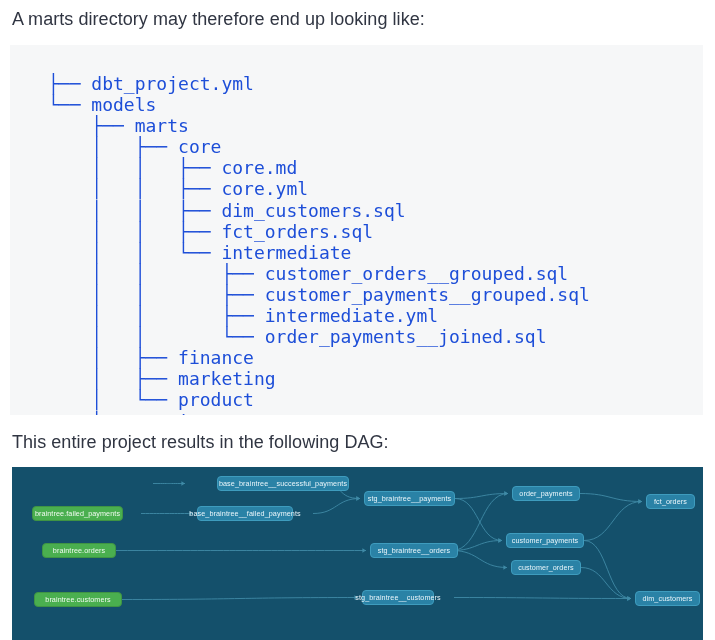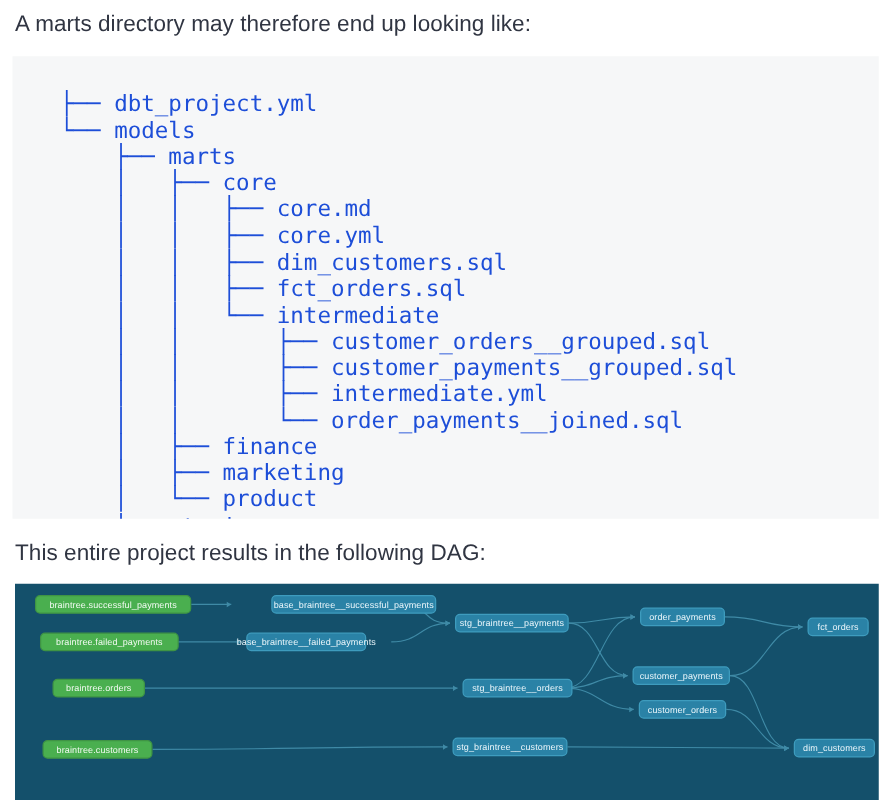--- a/index.html
+++ b/index.html
@@ -146,27 +146,26 @@
       <path d="M 619 131.5 l -3.6 -2.2 l 0 4.4 z" fill="#3f8aa6"></path>
       <path d="M 568 26.5 C 599 26.5, 599 34.5, 630 34.5" fill="none" stroke="#3f8aa6" stroke-width="0.9"></path>
       <path d="M 630 34.5 l -3.6 -2.2 l 0 4.4 z" fill="#3f8aa6"></path>
       <path d="M 572 73.5 C 601 73.5, 601 34.5, 630 34.5" fill="none" stroke="#3f8aa6" stroke-width="0.9"></path>
       <path d="M 630 34.5 l -3.6 -2.2 l 0 4.4 z" fill="#3f8aa6"></path>
       <path d="M 572 73.5 C 596 73.5, 595 131.5, 619 131.5" fill="none" stroke="#3f8aa6" stroke-width="0.9"></path>
       <path d="M 619 131.5 l -3.6 -2.2 l 0 4.4 z" fill="#3f8aa6"></path>
       <path d="M 569 100.5 C 594 100.5, 594 131.5, 619 131.5" fill="none" stroke="#3f8aa6" stroke-width="0.9"></path>
       <path d="M 619 131.5 l -3.6 -2.2 l 0 4.4 z" fill="#3f8aa6"></path>
     </svg>
-<div class="dag-node source" style="left: 16px; top: 9px; width: 125px;">braintree.successful_payments</div>
-    <div class="dag-node source" style="left: 20px; top: 39px; width: 111px;">braintree.failed_payments</div>
+    <div class="dag-node source" style="left: 20px; top: 39px; width: 91px;">braintree.failed_payments</div>
     <div class="dag-node source" style="left: 30px; top: 76px; width: 74px; text-align: center;">braintree.orders</div>
     <div class="dag-node source" style="left: 22px; top: 125px; width: 88px;">braintree.customers</div>
     <div class="dag-node model" style="left: 177px; top: 9px; width: 132px; margin-left: 28px;">base_braintree__successful_payments</div>
     <div class="dag-node model" style="left: 185px; top: 39px; width: 96px;">base_braintree__failed_payments</div>
     <div class="dag-node model" style="left: 352px; top: 24px; width: 91px;">stg_braintree__payments</div>
     <div class="dag-node model" style="left: 358px; top: 76px; width: 88px;">stg_braintree__orders</div>
-    <div class="dag-node model" style="left: 350px; top: 123px; width: 92px;">stg_braintree__customers</div>
+    <div class="dag-node model" style="left: 350px; top: 123px; width: 72px;">stg_braintree__customers</div>
     <div class="dag-node model" style="left: 500px; top: 19px; width: 68px;">order_payments</div>
     <div class="dag-node model" style="left: 494px; top: 66px; width: 78px;">customer_payments</div>
     <div class="dag-node model" style="left: 499px; top: 93px; width: 70px;">customer_orders</div>
     <div class="dag-node model" style="left: 634px; top: 27px; width: 49px;">fct_orders</div>
     <div class="dag-node model" style="left: 623px; top: 124px; width: 65px;">dim_customers</div>
   </div>
 
 </body></html>

